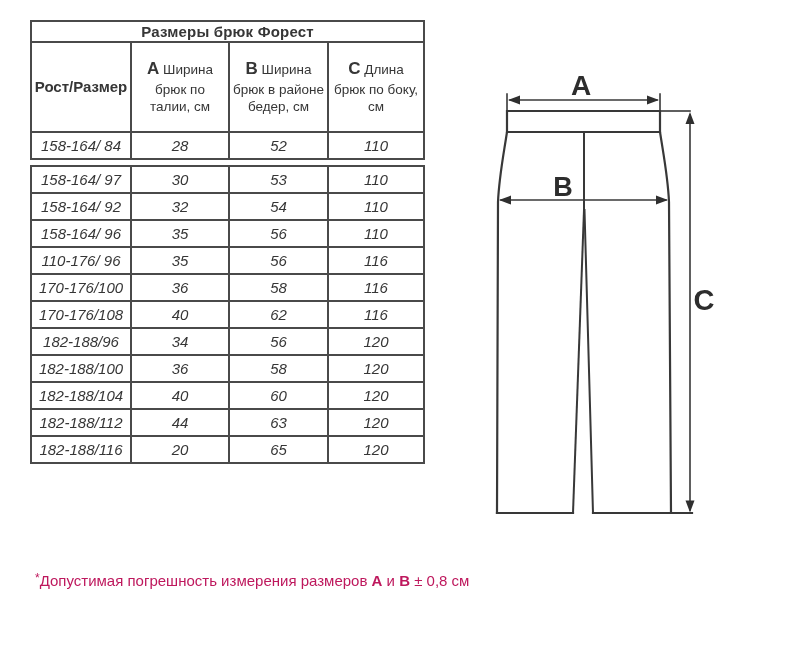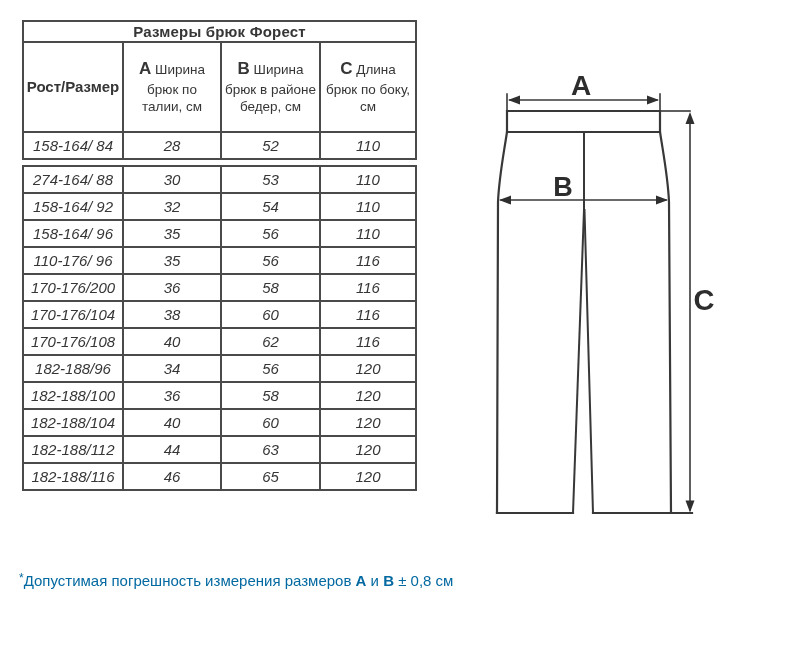--- a/index.html
+++ b/index.html
@@ -8,21 +8,21 @@
     width: 800px;
     height: 648px;
     background: #ffffff;
     overflow: hidden;
     font-family: "Liberation Sans", sans-serif;
     color: #363636;
   }
   .page { position: relative; width: 800px; height: 648px; }
 
   
-  .table-wrap { position: absolute; left: 22px; top: 20px; width: 331px; }
+  .table-wrap { position: absolute; left: 30px; top: 20px; width: 331px; }
   .size-table {
     border-collapse: collapse;
     table-layout: fixed;
     width: 393px;
   }
   .size-table th, .size-table td {
     border: 2px solid #4a4a4a;
     text-align: center;
     vertical-align: middle;
     padding: 0;
@@ -43,23 +43,23 @@
     border-radius: 18px;
   }
   .header-row th.first-col { font-weight: bold; font-size: 15px; text-align: center; }
   .col-letter { font-weight: bold; font-size: 17px; }
   .size-table tbody td { height: 25px; font-size: 15px; font-style: italic; }
   .rows-section { margin-top: 5px; }
 
   
   .footnote {
     position: absolute;
-    left: 19px;
+    left: 35px;
     font-size: 15px;
-    color: #0369a1;
+    color: #be185d;
     white-space: nowrap;
   }
   .footnote.f1 { top: 571px; }
   .footnote.f2 { top: 616px; }
   .footnote b { font-weight: bold; }
   .star { font-size: 12px; vertical-align: 4px; }
 
   
   .diagram {
     position: absolute;
@@ -110,21 +110,21 @@
 
     <table class="size-table rows-section">
       <colgroup>
         <col style="width:100px">
           <col style="width:98px">
           <col style="width:99px">
           <col style="width:96px">
       </colgroup>
       <tbody>
           <tr>
-            <td>274-164/ 88</td>
+            <td>158-164/ 97</td>
             <td>30</td>
             <td>53</td>
             <td>110</td>
           </tr>
           <tr>
             <td>158-164/ 92</td>
             <td>32</td>
             <td>54</td>
             <td>110</td>
           </tr>
@@ -134,29 +134,23 @@
             <td>56</td>
             <td>110</td>
           </tr>
           <tr>
             <td>110-176/ 96</td>
             <td>35</td>
             <td>56</td>
             <td>116</td>
           </tr>
           <tr>
-            <td>170-176/200</td>
+            <td>170-176/100</td>
             <td>36</td>
             <td>58</td>
-            <td>116</td>
-          </tr>
-          <tr>
-            <td>170-176/104</td>
-            <td>38</td>
-            <td>60</td>
             <td>116</td>
           </tr>
           <tr>
             <td>170-176/108</td>
             <td>40</td>
             <td>62</td>
             <td>116</td>
           </tr>
           <tr>
             <td>182-188/96</td>
@@ -177,21 +171,21 @@
             <td>120</td>
           </tr>
           <tr>
             <td>182-188/112</td>
             <td>44</td>
             <td>63</td>
             <td>120</td>
           </tr>
           <tr>
             <td>182-188/116</td>
-            <td>46</td>
+            <td>20</td>
             <td>65</td>
             <td>120</td>
           </tr>
         </tbody>
     </table>
   </div>
 
   <div class="footnote f1"><span class="star">*</span><span>Допустимая погрешность измерения размеров</span> <b>A</b> <span>и</span> <b>B</b> <span>± 0,8 см</span></div>
 
 

